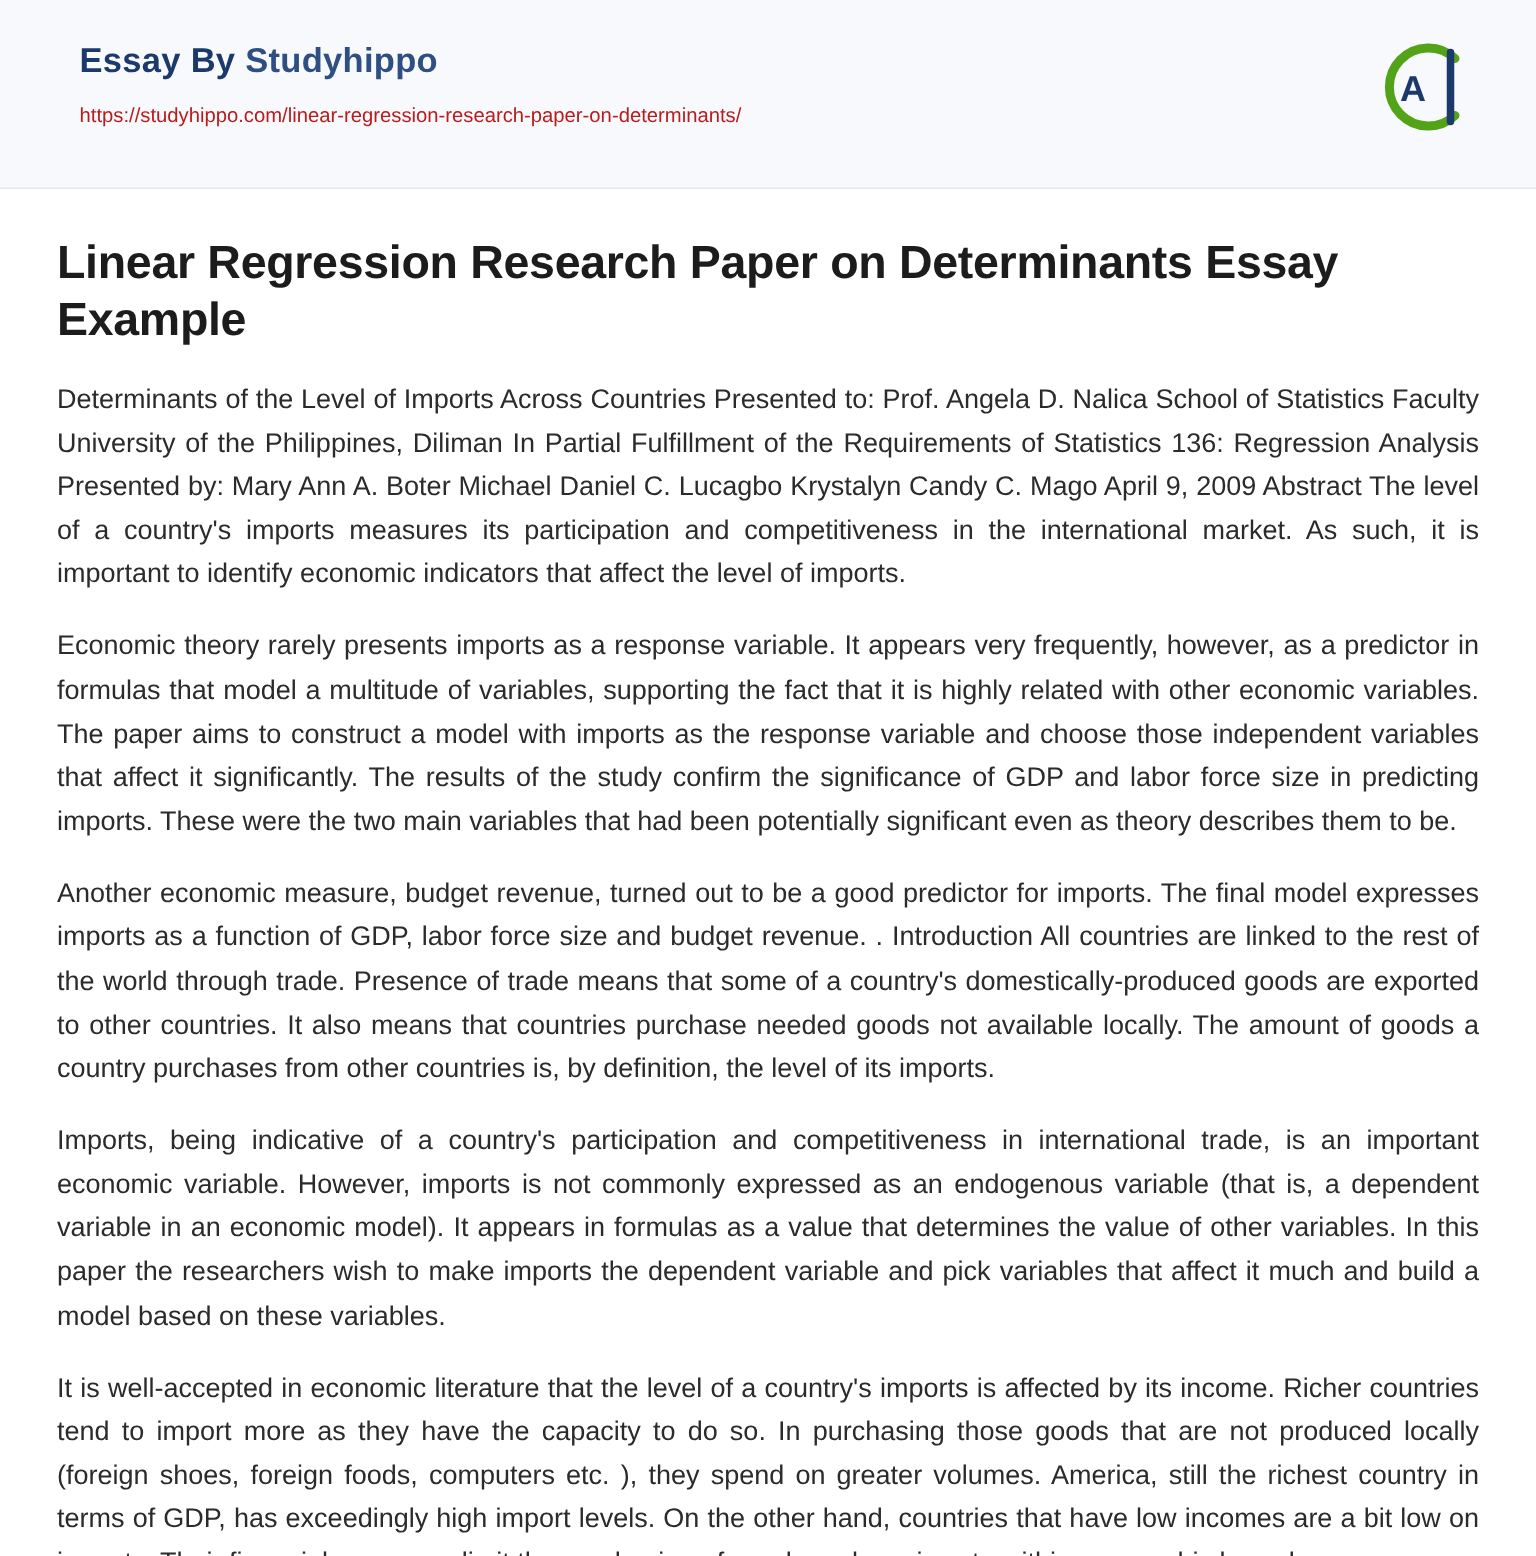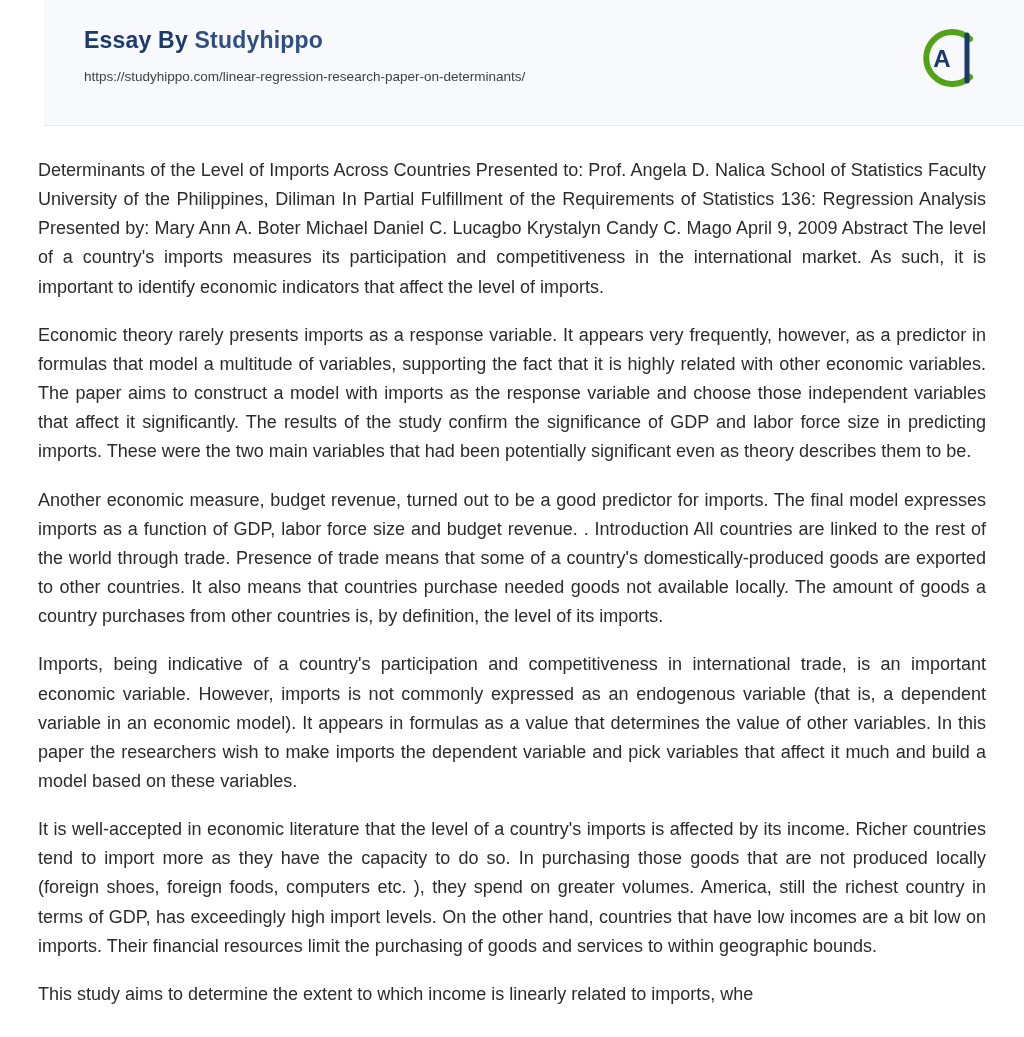--- a/index.html
+++ b/index.html
@@ -13,37 +13,36 @@
   .page {
     width: 1024px;
     min-height: 1037px;
     background: #ffffff;
     position: relative;
   }
   
   .header {
     background: #f7f9fc;
     border-bottom: 1px solid #e4e9f0;
-    padding: 28px 40px 22px 40px;
+    padding: 28px 40px 22px 53px;
     position: relative;
     height: 126px;
-    margin-left: 44px;
   }
   .brand {
     font-size: 23px;
     font-weight: bold;
     color: #1b3a6b;
     letter-spacing: 0.2px;
     margin: 0 0 16px 0;
     line-height: 1.1;
   }
   .brand .brand-light { color: #2f4f82; }
   .site-url {
     font-size: 13.5px;
-    color: #404040;
+    color: #b91c1c;
     line-height: 1.2;
     word-break: break-all;
   }
   .logo {
     position: absolute;
     right: 40px;
     top: 22px;
     width: 72px;
     height: 72px;
   }
@@ -83,20 +82,21 @@
     <div class="logo">
       <svg width="72" height="72" viewBox="0 0 72 72" xmlns="http://www.w3.org/2000/svg">
         <path d="M58 17 A26 26 0 1 0 58 55" fill="none" stroke="#53a318" stroke-width="6" stroke-linecap="round"></path>
         <path d="M55 13 L55 59" fill="none" stroke="#1b3a6b" stroke-width="5" stroke-linecap="round"></path>
         <text x="30" y="45" font-family="'Liberation Sans', sans-serif" font-size="24" font-weight="bold" fill="#1b3a6b" text-anchor="middle">A</text>
       </svg>
     </div>
   </div>
 
   <div class="article">
+    <h1 class="title">Linear Regression Research Paper on Determinants Essay Example</h1>
     <p class="para">Determinants of the Level of Imports Across Countries Presented to: Prof. Angela D. Nalica School of Statistics Faculty University of the Philippines, Diliman In Partial Fulfillment of the Requirements of Statistics 136: Regression Analysis Presented by: Mary Ann A. Boter Michael Daniel C. Lucagbo Krystalyn Candy C. Mago April 9, 2009 Abstract The level of a country's imports measures its participation and competitiveness in the international market. As such, it is important to identify economic indicators that affect the level of imports.</p>
     <p class="para">Economic theory rarely presents imports as a response variable. It appears very frequently, however, as a predictor in formulas that model a multitude of variables, supporting the fact that it is highly related with other economic variables. The paper aims to construct a model with imports as the response variable and choose those independent variables that affect it significantly. The results of the study confirm the significance of GDP and labor force size in predicting imports. These were the two main variables that had been potentially significant even as theory describes them to be.</p>
     <p class="para">Another economic measure, budget revenue, turned out to be a good predictor for imports. The final model expresses imports as a function of GDP, labor force size and budget revenue. . Introduction All countries are linked to the rest of the world through trade. Presence of trade means that some of a country's domestically-produced goods are exported to other countries. It also means that countries purchase needed goods not available locally. The amount of goods a country purchases from other countries is, by definition, the level of its imports.</p>
     <p class="para">Imports, being indicative of a country's participation and competitiveness in international trade, is an important economic variable. However, imports is not commonly expressed as an endogenous variable (that is, a dependent variable in an economic model). It appears in formulas as a value that determines the value of other variables. In this paper the researchers wish to make imports the dependent variable and pick variables that affect it much and build a model based on these variables.</p>
     <p class="para">It is well-accepted in economic literature that the level of a country's imports is affected by its income. Richer countries tend to import more as they have the capacity to do so. In purchasing those goods that are not produced locally (foreign shoes, foreign foods, computers etc. ), they spend on greater volumes. America, still the richest country in terms of GDP, has exceedingly high import levels. On the other hand, countries that have low incomes are a bit low on imports. Their financial resources limit the purchasing of goods and services to within geographic bounds.</p>
     <p class="para">This study aims to determine the extent to which income is linearly related to imports, whe</p>
   </div>
 
 </div>
 

